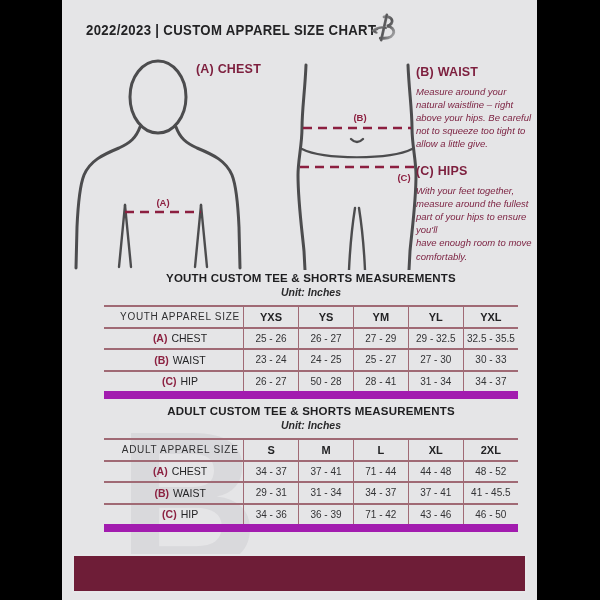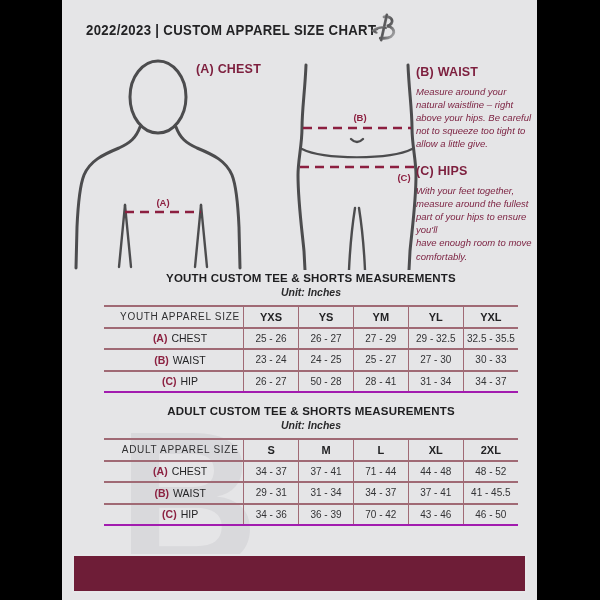--- a/index.html
+++ b/index.html
@@ -30,21 +30,21 @@
 
   
   .table-block { position:absolute; left:42px; width:414px; text-align:center; }
   .table-block.youth { top:272px; }
   .table-block.adult { top:405px; }
   .tbl-title { font-size:11.5px; font-weight:700; color:#1e1e20; letter-spacing:0.2px; }
   .tbl-unit  { font-size:10.5px; font-style:italic; font-weight:700; color:#2a2a2c; margin-top:2px; }
   table { width:100%; border-collapse:collapse; margin-top:7px; }
   td { height:19.5px; font-size:10px; color:#333335; border-top:2px solid #a06a75;
        text-align:center; vertical-align:middle; padding:0; }
-  tr:last-child td { border-bottom:2px solid #a21caf; }
+  tr:last-child td { border-bottom:8px solid #a21caf; }
   td + td { border-left:1.5px solid #a06a75; width:56px; }
   td.lbl-col { text-align:center; padding-left:13px; width:130px; color:#242426; font-size:10.5px; }
   tr.head td { font-weight:700; font-size:11px; color:#232325; }
   tr.head td.lbl-col { font-weight:400; font-size:10px; letter-spacing:0.7px; color:#2f2f31; }
   .key { font-weight:800; color:#8c2141; margin-right:4px; }
 
   
   .footer-bar { position:absolute; left:10px; top:554px; width:451px; height:35px;
                 background:#6e1d37; border:2px solid #e7e7e9; }
 </style>
@@ -188,21 +188,21 @@
                   <td>29 - 31</td>
                   <td>31 - 34</td>
                   <td>34 - 37</td>
                   <td>37 - 41</td>
                   <td>41 - 45.5</td>
                 </tr>
                 <tr>
                   <td class="lbl-col"><span class="key">(C)</span>HIP</td>
                   <td>34 - 36</td>
                   <td>36 - 39</td>
-                  <td>70 - 42</td>
+                  <td>71 - 42</td>
                   <td>43 - 46</td>
                   <td>46 - 50</td>
                 </tr>
               </tbody>
             </table>
           </div>
       </div>
 
       <div class="footer-bar"></div>
 

